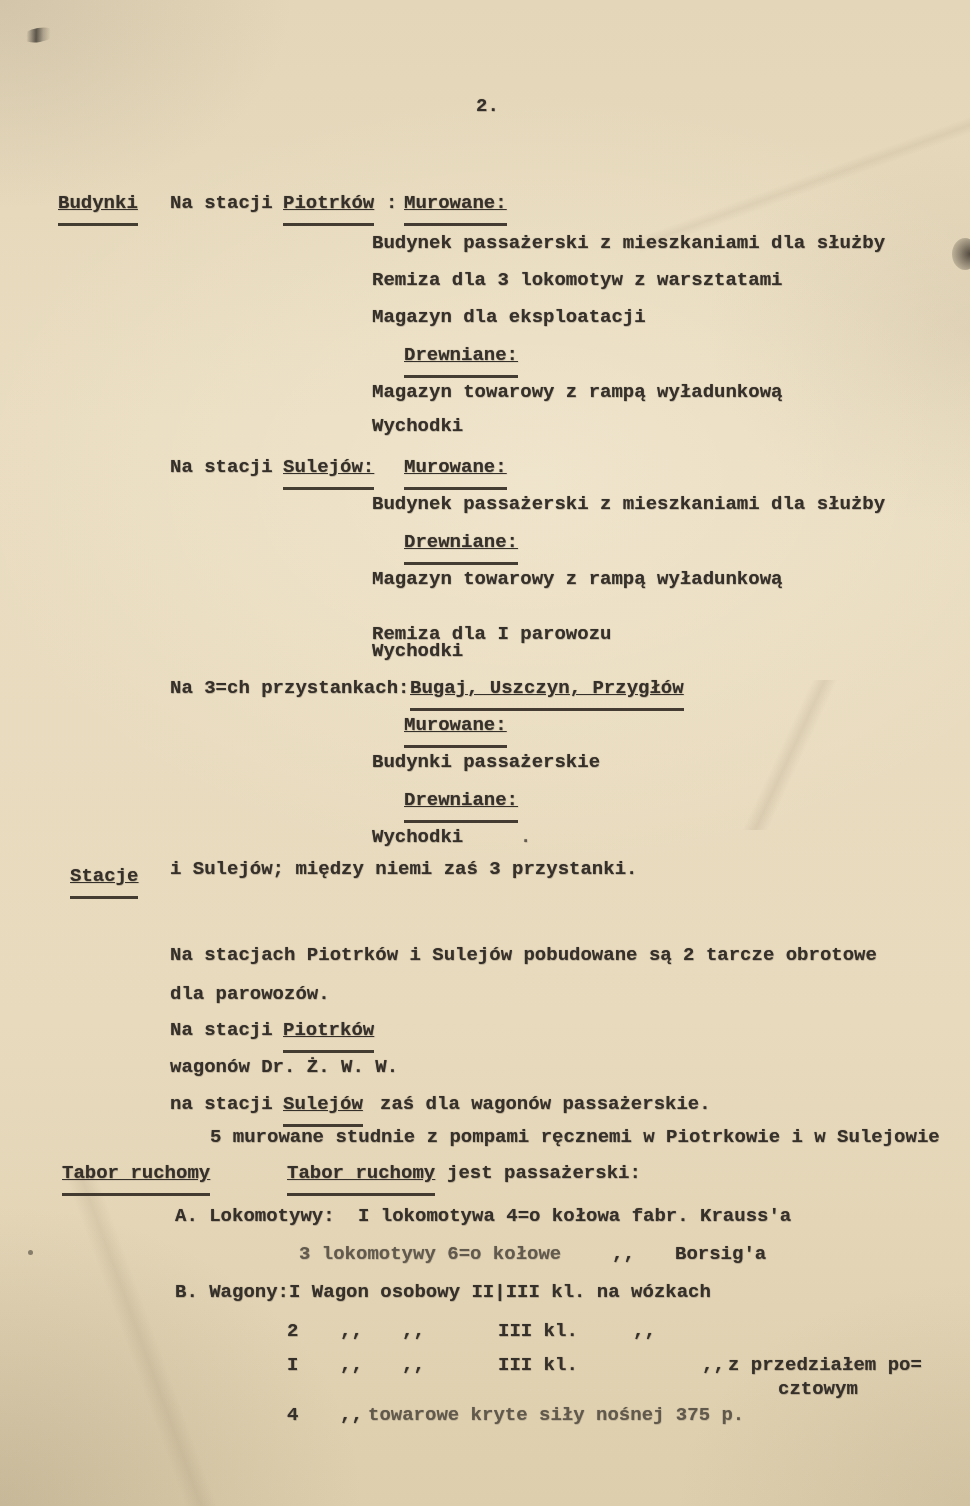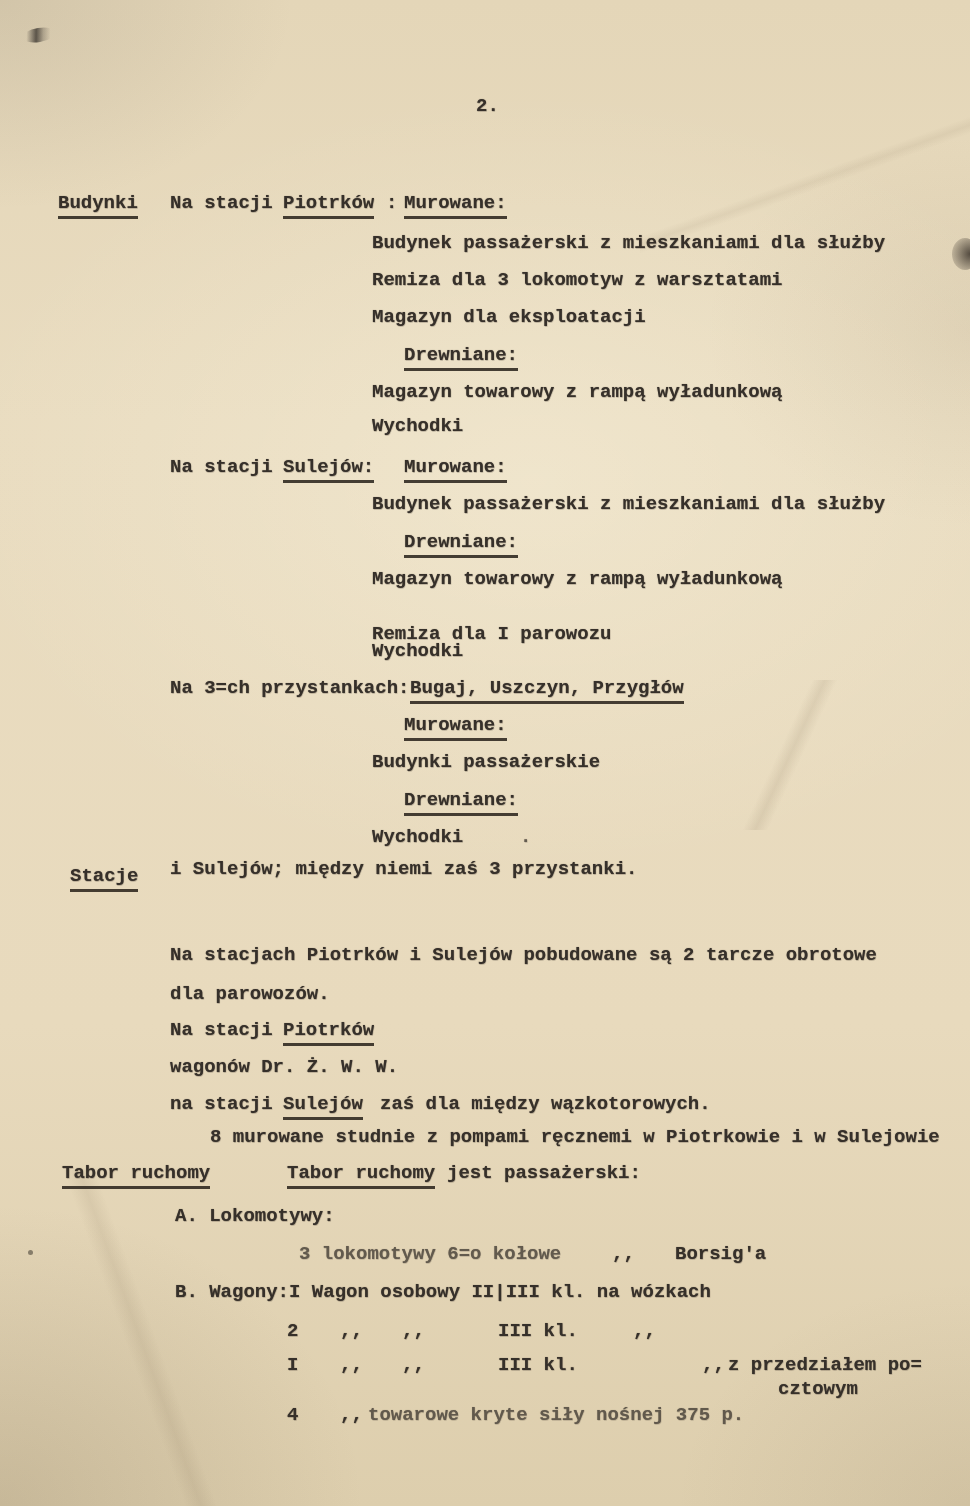--- a/index.html
+++ b/index.html
@@ -18,21 +18,21 @@
     font-family:"Liberation Mono","DejaVu Sans Mono",monospace;
     font-weight:700;
     font-size:19px;
     color:#36302a;
   }
   .line{position:absolute;left:0;width:100%;height:26px;}
   .seg{
     position:absolute;top:0;white-space:pre;line-height:22px;
     text-shadow:0 0 1px rgba(54,46,38,0.55), 0.5px 0.5px 0 rgba(54,46,38,0.18);
   }
-  .u{border-bottom:3px solid rgba(44,38,30,0.88);padding-bottom:2px;}
+  .u{border-bottom:3px solid rgba(44,38,30,0.88);padding-bottom:9px;text-decoration:underline;}
   .faded{opacity:0.74;}
   .artifact{position:absolute;pointer-events:none;}
   .smudge{
     left:22px;top:28px;width:34px;height:14px;transform:rotate(-9deg);
     background:linear-gradient(100deg, rgba(50,45,40,0) 15%, rgba(50,45,40,0.75) 42%, rgba(50,45,40,0.25) 62%, rgba(50,45,40,0) 82%);
     border-radius:50%;
   }
   .blob{
     left:952px;top:238px;width:26px;height:32px;border-radius:50%;
     background:radial-gradient(circle at 70% 50%, rgba(58,50,42,0.85), rgba(58,50,42,0.25) 70%, rgba(58,50,42,0));
@@ -136,32 +136,33 @@
       <div class="line" style="top: 1019px;">
         <span class="seg" style="left: 170px;">Na stacji</span>
         <span class="seg u" style="left: 283px;">Piotrków</span>
       </div>
       <div class="line" style="top: 1056px; padding-left: 28px;">
         <span class="seg" style="left: 170px;">wagonów Dr. Ż. W. W.</span>
       </div>
       <div class="line" style="top: 1093px;">
         <span class="seg" style="left: 170px;">na stacji</span>
         <span class="seg u" style="left: 283px;">Sulejów</span>
-        <span class="seg" style="left: 380px;">zaś dla między wązkotorowych.</span>
+        <span class="seg" style="left: 380px;">zaś dla wagonów passażerskie.</span>
       </div>
       <div class="line" style="top: 1126px;">
-        <span class="seg" style="left: 210px;">8 murowane studnie z pompami ręcznemi w Piotrkowie i w Sulejowie</span>
+        <span class="seg" style="left: 210px;">5 murowane studnie z pompami ręcznemi w Piotrkowie i w Sulejowie</span>
       </div>
       <div class="line" style="top: 1162px;">
         <span class="seg u" style="left: 62px;">Tabor ruchomy</span>
         <span class="seg u" style="left: 287px;">Tabor ruchomy</span>
         <span class="seg" style="left: 447px;">jest passażerski:</span>
       </div>
       <div class="line" style="top: 1205px; text-align: center;">
         <span class="seg" style="left: 175px;">A. Lokomotywy:</span>
+        <span class="seg" style="left: 358px;">I lokomotywa 4=o kołowa fabr. Krauss'a</span>
       </div>
       <div class="line" style="top: 1243px;">
         <span class="seg faded" style="left: 299px;">3 lokomotywy 6=o kołowe</span>
         <span class="seg" style="left: 612px;">,,</span>
         <span class="seg" style="left: 675px;">Borsig'a</span>
       </div>
       <div class="line" style="top: 1281px;">
         <span class="seg" style="left: 175px;">B. Wagony:I Wagon osobowy II|III kl. na wózkach</span>
       </div>
       <div class="line" style="top: 1320px;">

